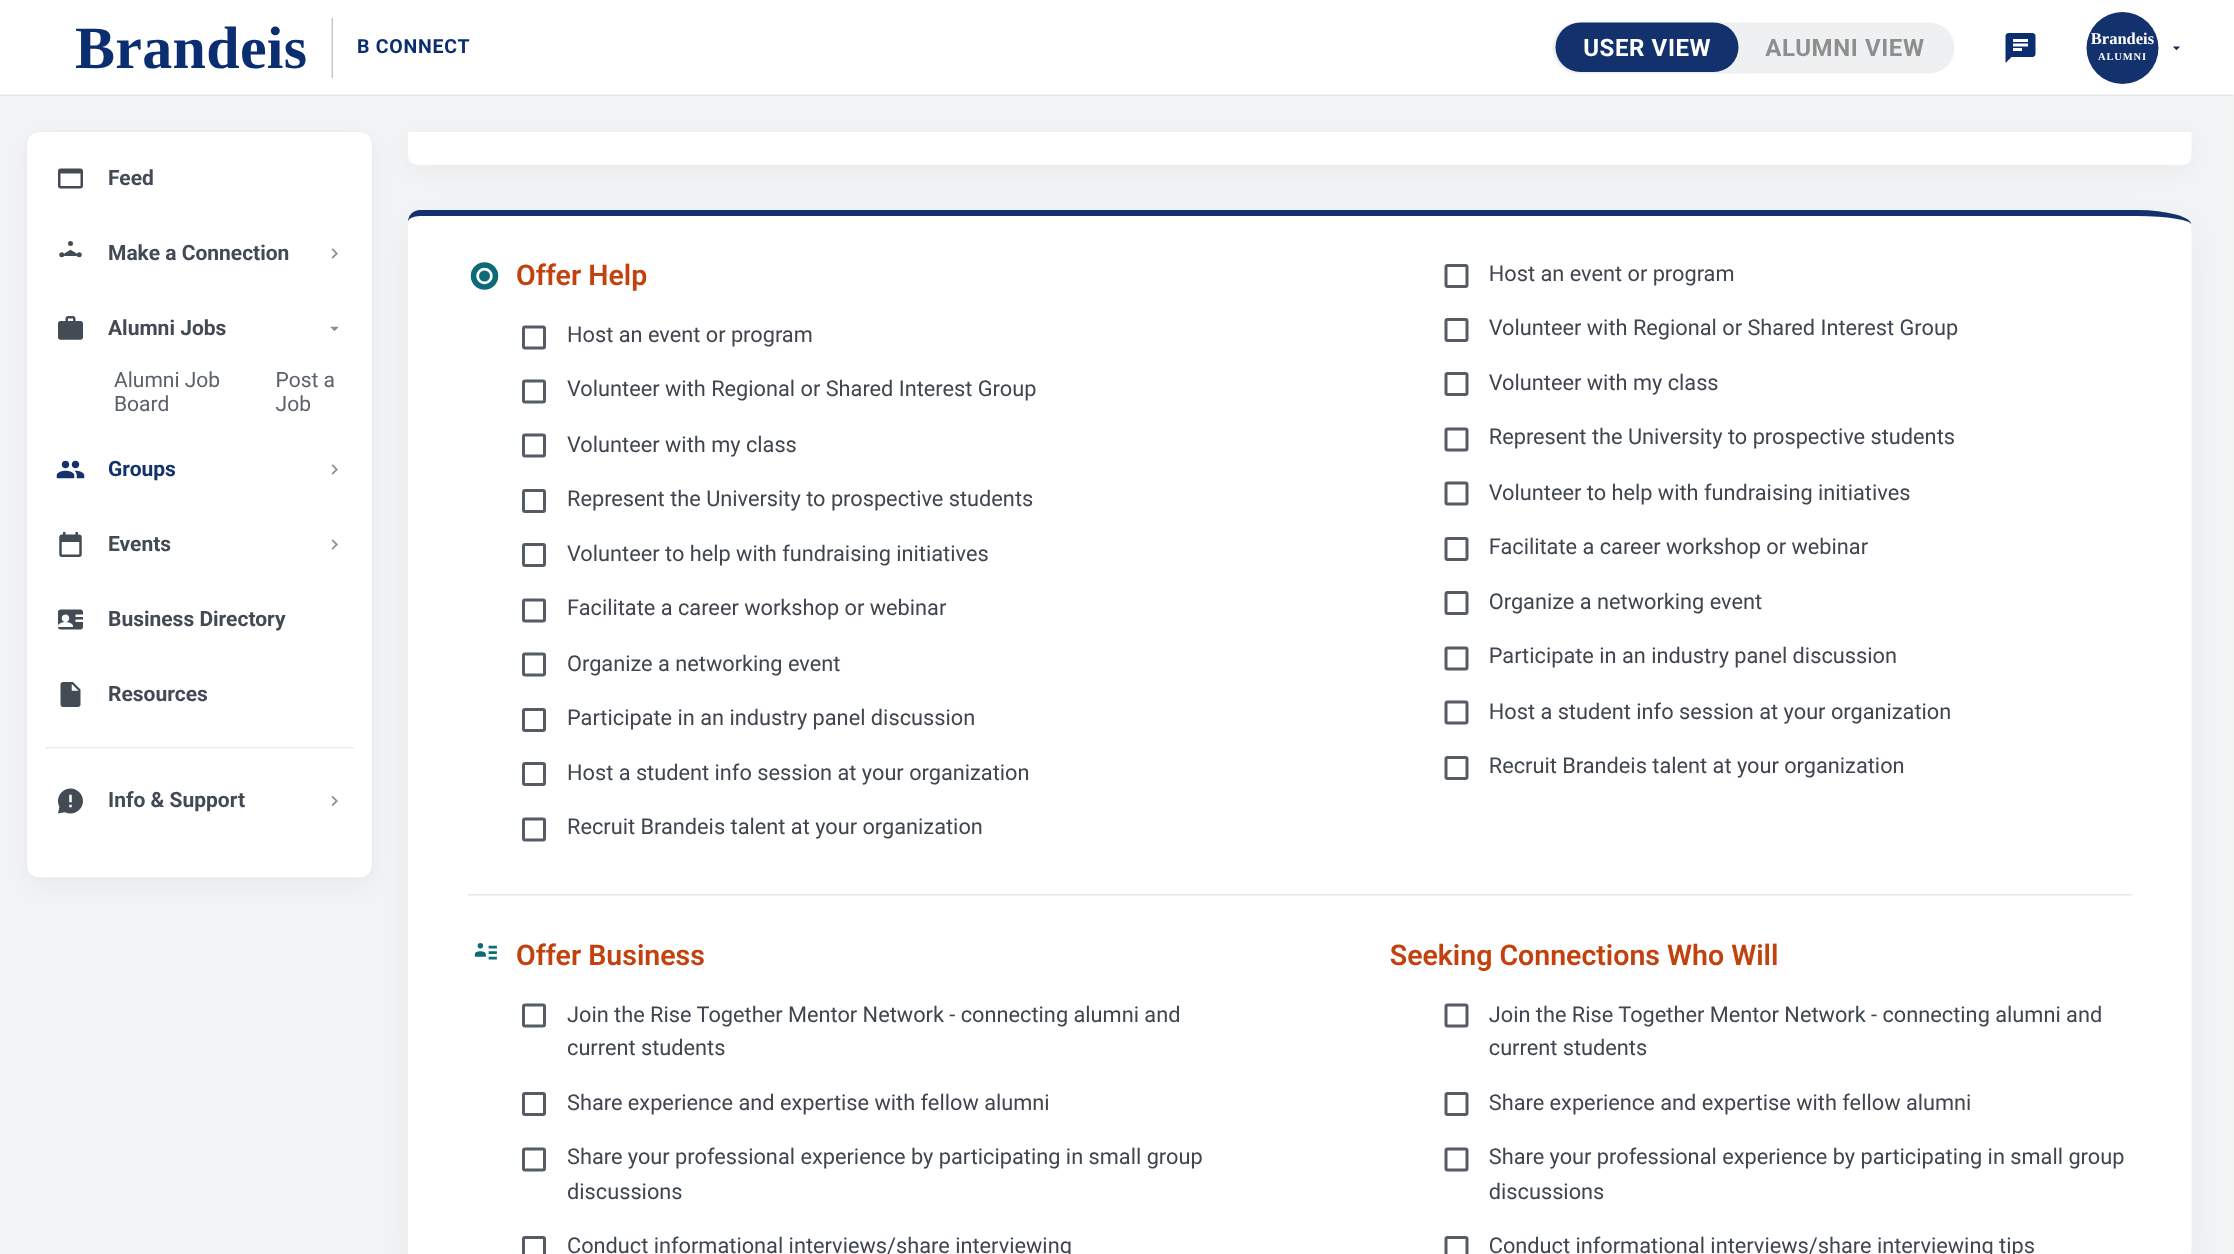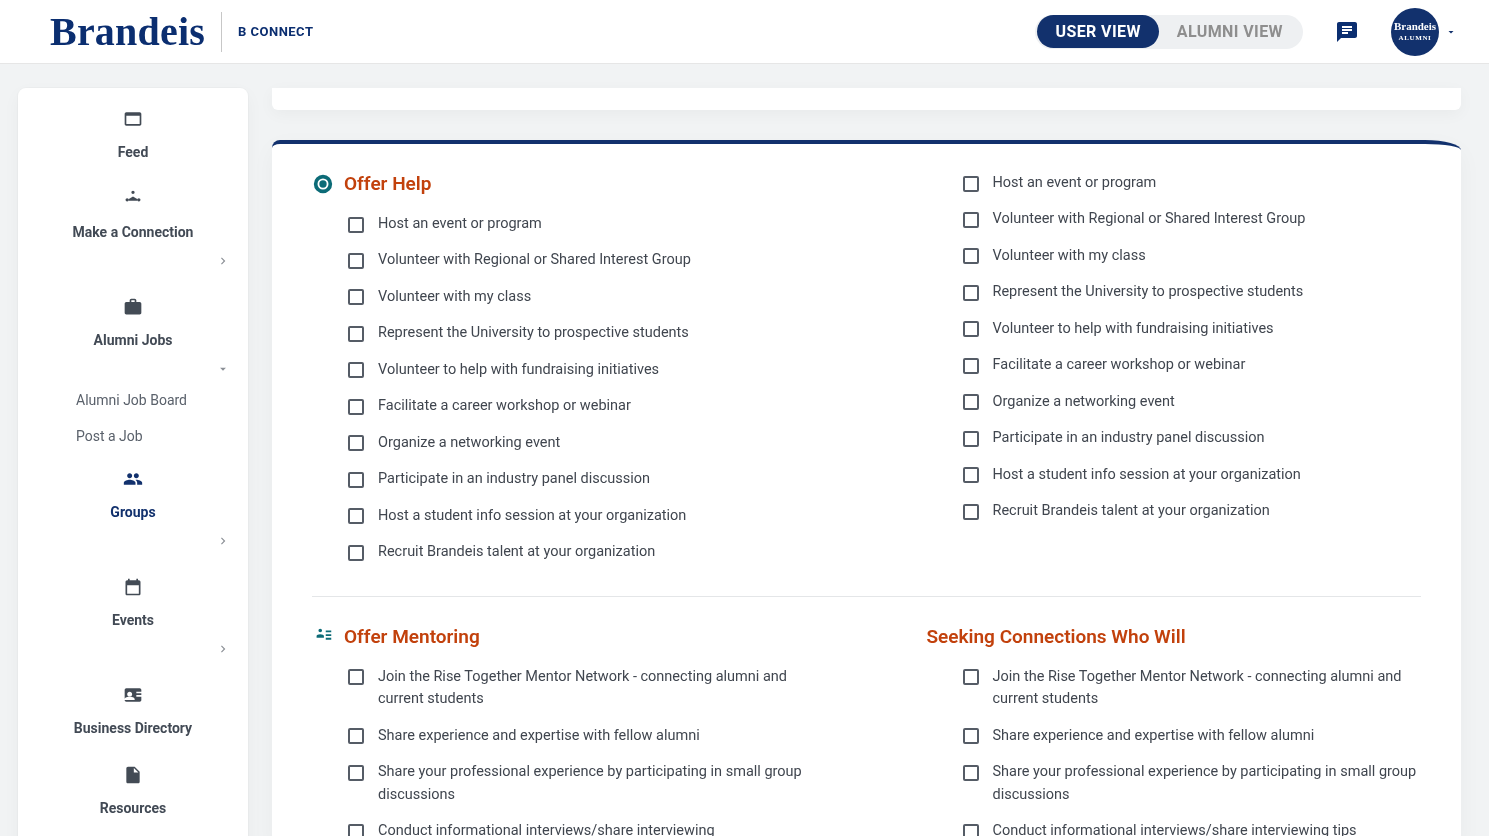--- a/index.html
+++ b/index.html
@@ -88,28 +88,28 @@
     width: 230px; margin-left: 18px; margin-right: 0;
     background: var(--sidebar-bg);
     border-radius: 8px;
     box-shadow: 0 0 0 1px rgba(0,0,0,0.02), 0 6px 18px rgba(0,0,0,0.04);
     padding: 6px 6px 26px 6px;
     align-self: flex-start;
   }
   .nav-item {
     display: flex; align-items: center; gap: 14px;
     padding: 14px 12px; border-radius: 6px; color: #424a55; font-weight: 700;
-    font-size: 14px; cursor: pointer; position: relative; flex-direction: column;
+    font-size: 14px; cursor: pointer; position: relative;
   }
   .nav-item .ico { width: 22px; height: 22px; color: #434b55; display:flex; align-items:center; justify-content:center; }
   .nav-item .chev { margin-left: auto; color: #8b8f96; }
   .nav-item.active { color: var(--brand-dark); }
   .nav-item.active .ico { color: var(--brand-dark); }
   .nav-sub {
-    padding-left: 44px; display: flex; flex-direction: column; gap: 8px; margin-top: -4px; margin-bottom: 4px;
+    padding-left: 44px; display: flex; flex-direction: row; gap: 8px; margin-top: -4px; margin-bottom: 4px;
   }
   .nav-sub a {
     color: #5a616b; font-size: 14px; text-decoration: none; padding: 6px 8px;
   }
   .nav-sep { height: 1px; background: #eceef0; margin: 10px 6px; }
 
   
   .main {
     flex: 1; padding: 0 28px 40px 18px; margin-left: 6px;
   }
@@ -390,21 +390,21 @@
       <hr class="sep">
 
       <div class="cols">
         <div class="col">
           <div class="sec-head">
             <span class="sec-ico">
               <svg width="22" height="22" viewBox="0 0 24 24" fill="currentColor">
                   <path d="M9 4a2 2 0 100 4 2 2 0 000-4zM5 12c0-1.1 1.79-2 4-2s4 .9 4 2v2H5v-2zm10-6h6v2h-6V6zm0 4h6v2h-6v-2zm0 4h6v2h-6v-2z"></path>
                 </svg>
             </span>
-            <span>Offer Mentoring</span>
+            <span>Offer Business</span>
           </div>
           <div class="check-list" id="offer-mentor-list">
               <div class="check-row">
                 <span class="cbox"></span>
                 <span>Join the Rise Together Mentor Network - connecting alumni and current students</span>
               </div>
               <div class="check-row">
                 <span class="cbox"></span>
                 <span>Share experience and expertise with fellow alumni</span>
               </div>

